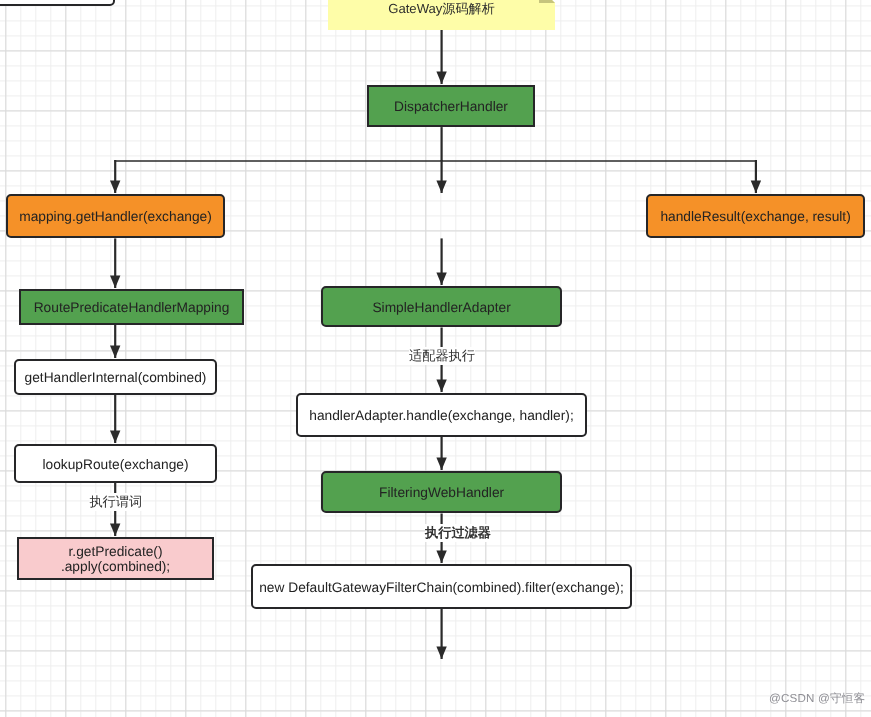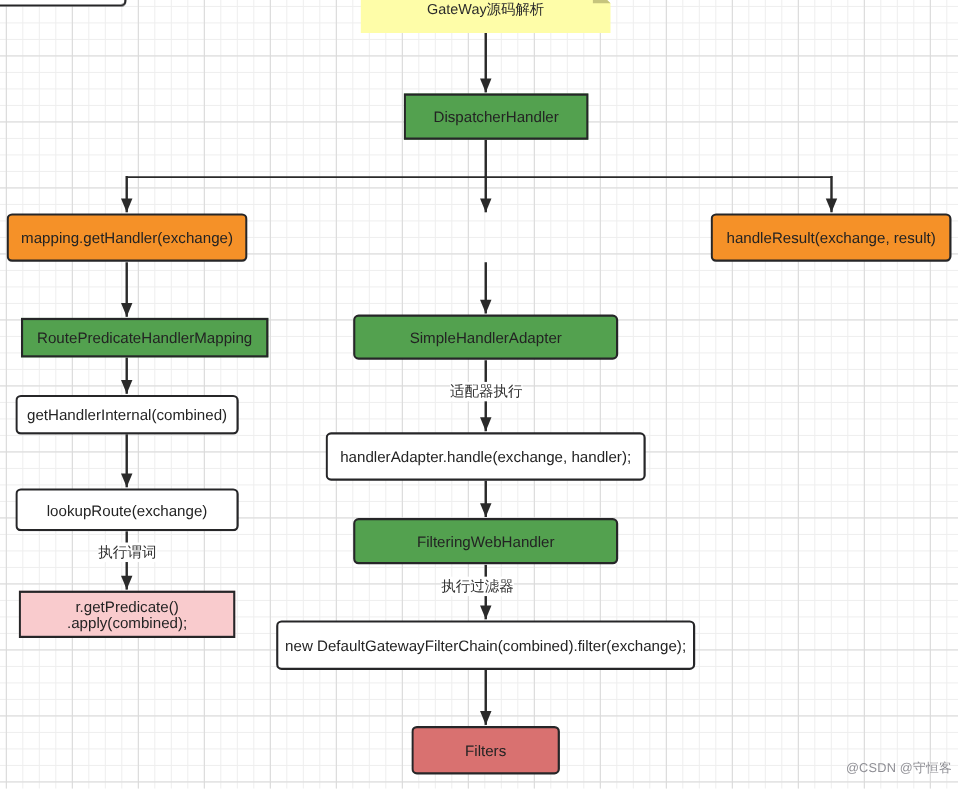--- a/index.html
+++ b/index.html
@@ -113,22 +113,19 @@
   </div>
 
   <div class="node pink" style="left:17.1px;top:536.9px;width:196.9px;height:43.5px;">
     <span>r.getPredicate()
 .apply(combined);</span>
   </div>
   <div class="node white rounded" style="left:251px;top:563.85px;width:380.9px;height:45.2px;white-space:nowrap;">
     <span>new DefaultGatewayFilterChain(combined).filter(exchange);</span>
   </div>
 
-  <div class="node red rounded" style="left:374.1px;top:659.9px;width:134.8px;height:44.3px;">
-    <span>Filters</span>
-  </div>
 
   <div class="elabel" style="left:442px;top:346.5px;">适配器执行</div>
   <div class="elabel" style="left:115.8px;top:492.6px;">执行谓词</div>
-  <div class="elabel" style="left:434px;top:524px;">执行过滤器</div>
+  <div class="elabel" style="left:458px;top:524px;font-weight:bold;">执行过滤器</div>
 
   <div class="wm wm-front" style="left:769px;top:692px;">@CSDN @守恒客</div>
 </div>
 
 </body></html>

